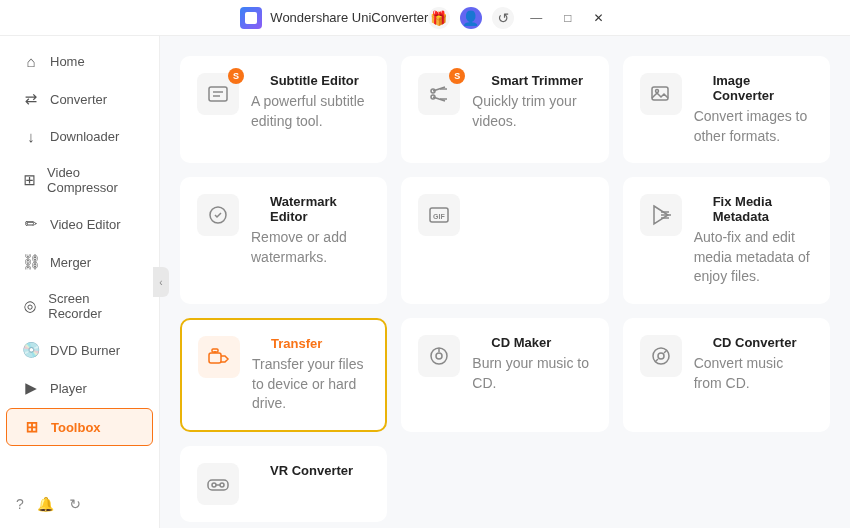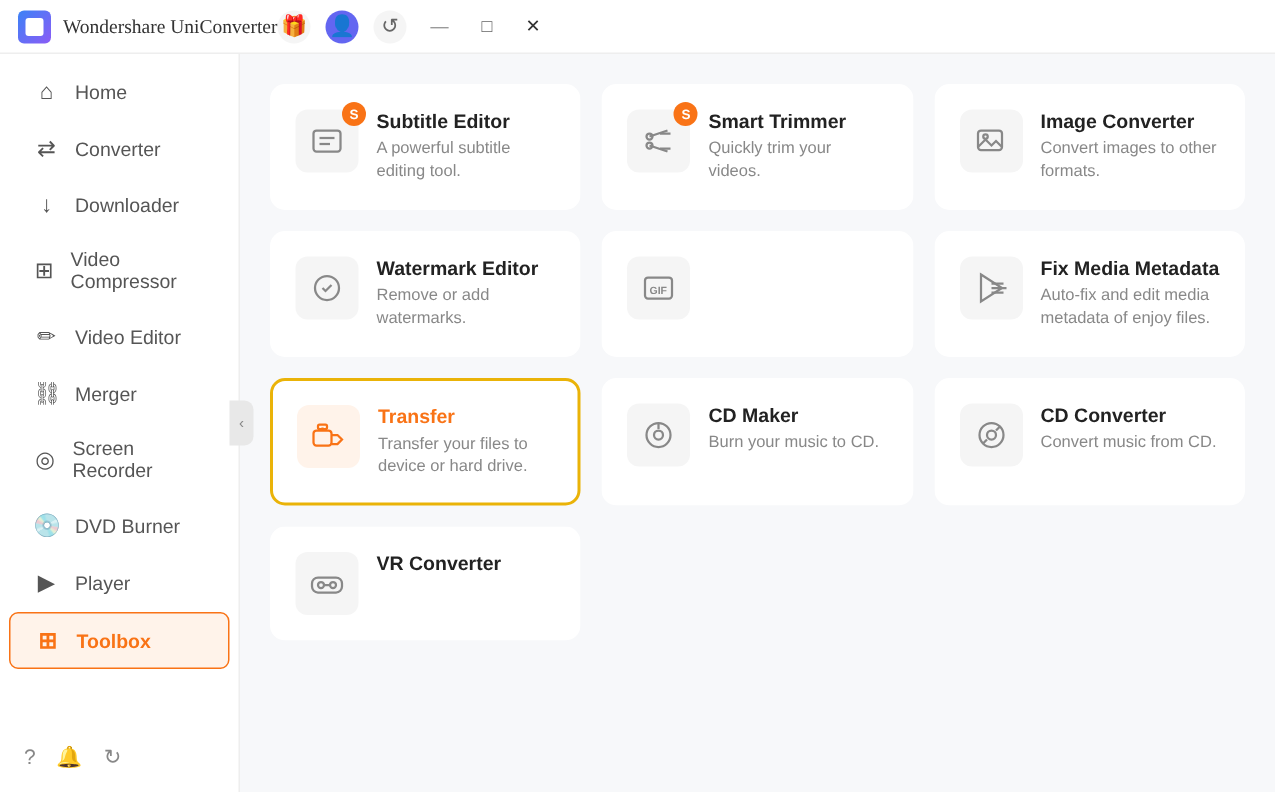--- a/index.html
+++ b/index.html
@@ -13,25 +13,24 @@
       overflow: hidden;
       font-size: 13px;
     }
 
     
     .title-bar {
       height: 36px;
       background: #fff;
       display: flex;
       align-items: center;
-      justify-content: flex-start;
+      justify-content: center;
       padding: 0 12px;
       border-bottom: 1px solid #eee;
       flex-shrink: 0;
-      font-family: Liberation Serif, serif;
     }
     .title-bar-left {
       display: flex;
       align-items: center;
       gap: 8px;
     }
     .app-logo {
       width: 22px;
       height: 22px;
       background: linear-gradient(135deg, #3b82f6, #8b5cf6);
@@ -218,23 +217,24 @@
     }
 
     .tool-info {
       flex: 1;
     }
     .tool-name {
       font-size: 13px;
       font-weight: 600;
       color: #222;
       margin-bottom: 4px;
+      margin-left: 19px;
     }
     .tool-desc {
-      font-size: 11px;
+      font-size: 14px;
       color: #888;
       line-height: 1.4;
     }
   </style>
 </head>
 <body>
 
 <div class="title-bar">
   <div class="title-bar-left">
     <div class="app-logo">

